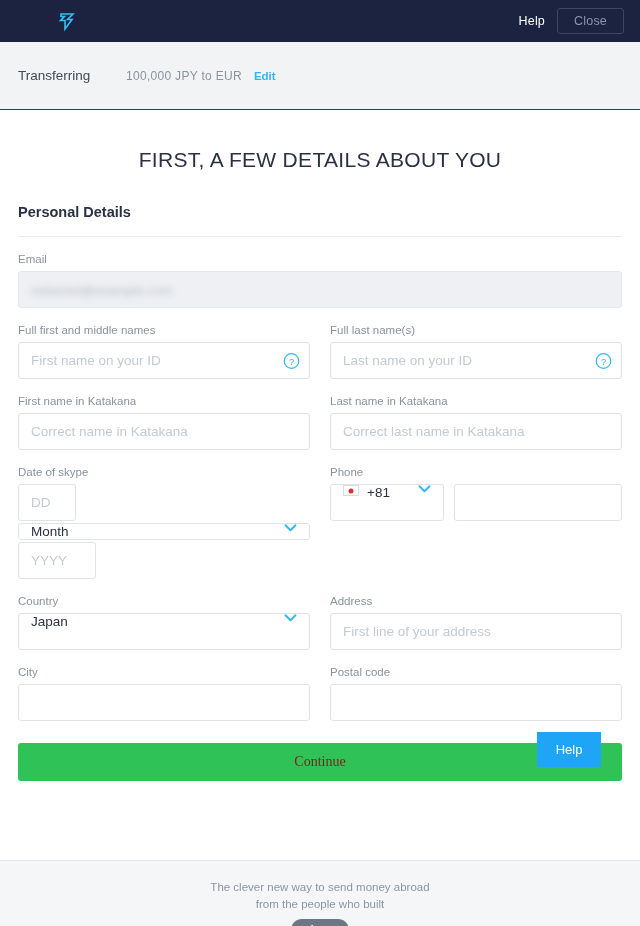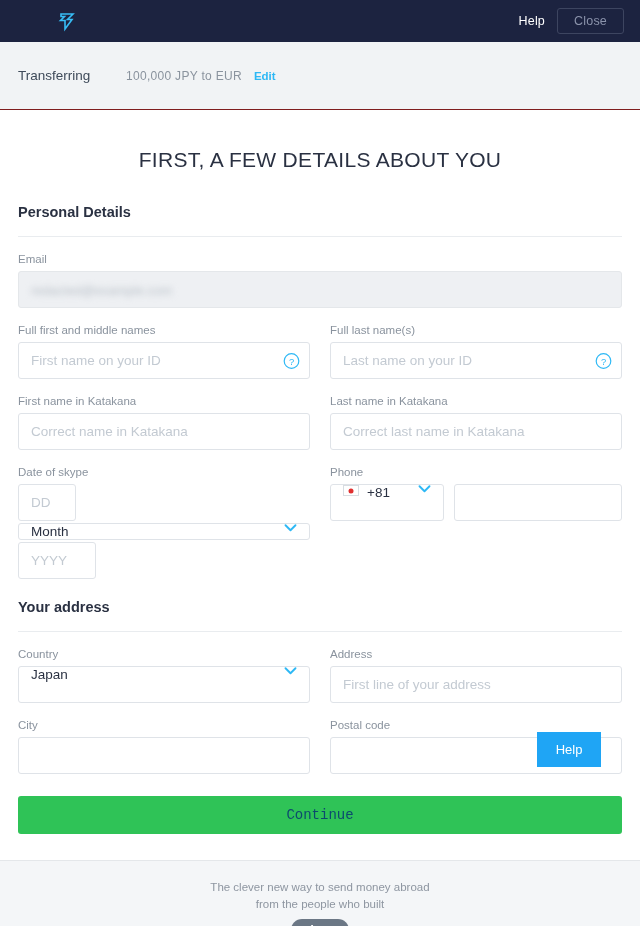--- a/index.html
+++ b/index.html
@@ -212,25 +212,25 @@
     left: 50%; top: 50%;
     transform: translate(-50%, -50%);
   }
 
   
   .continue {
     display: block;
     width: 100%;
     height: 38px;
     background: #2fc357;
-    color: #0c4a6e;
+    color: #7f1d1d;
     border: none;
     border-radius: 3px;
     font-size: 14px;
-    font-family: Liberation Mono, monospace;
+    font-family: Liberation Serif, serif;
     margin-top: 22px;
     cursor: pointer;
   }
 
   
   .help-widget {
     position: absolute;
     right: 39px;
     top: 732px;
     width: 64px;
@@ -364,21 +364,20 @@
           <span class="select-value">+81</span>
           <svg class="chev" viewBox="0 0 14 9">
             <path d="M1.4 1.4 L7 7 L12.6 1.4" fill="none" stroke="#2db8f5" stroke-width="2.1" stroke-linecap="round" stroke-linejoin="round"></path>
           </svg>
         </div>
         <input class="input phone-num" value="" style="">
       </div>
     </div>
   </div>
 
-  <div class="section-head">Your address</div>
 
   <div class="row">
     <div class="col">
       <label class="field-label">Country</label>
       <div class="select">
         <span class="select-value">Japan</span>
         <svg class="chev" viewBox="0 0 14 9">
           <path d="M1.4 1.4 L7 7 L12.6 1.4" fill="none" stroke="#2db8f5" stroke-width="2.1" stroke-linecap="round" stroke-linejoin="round"></path>
         </svg>
       </div>

